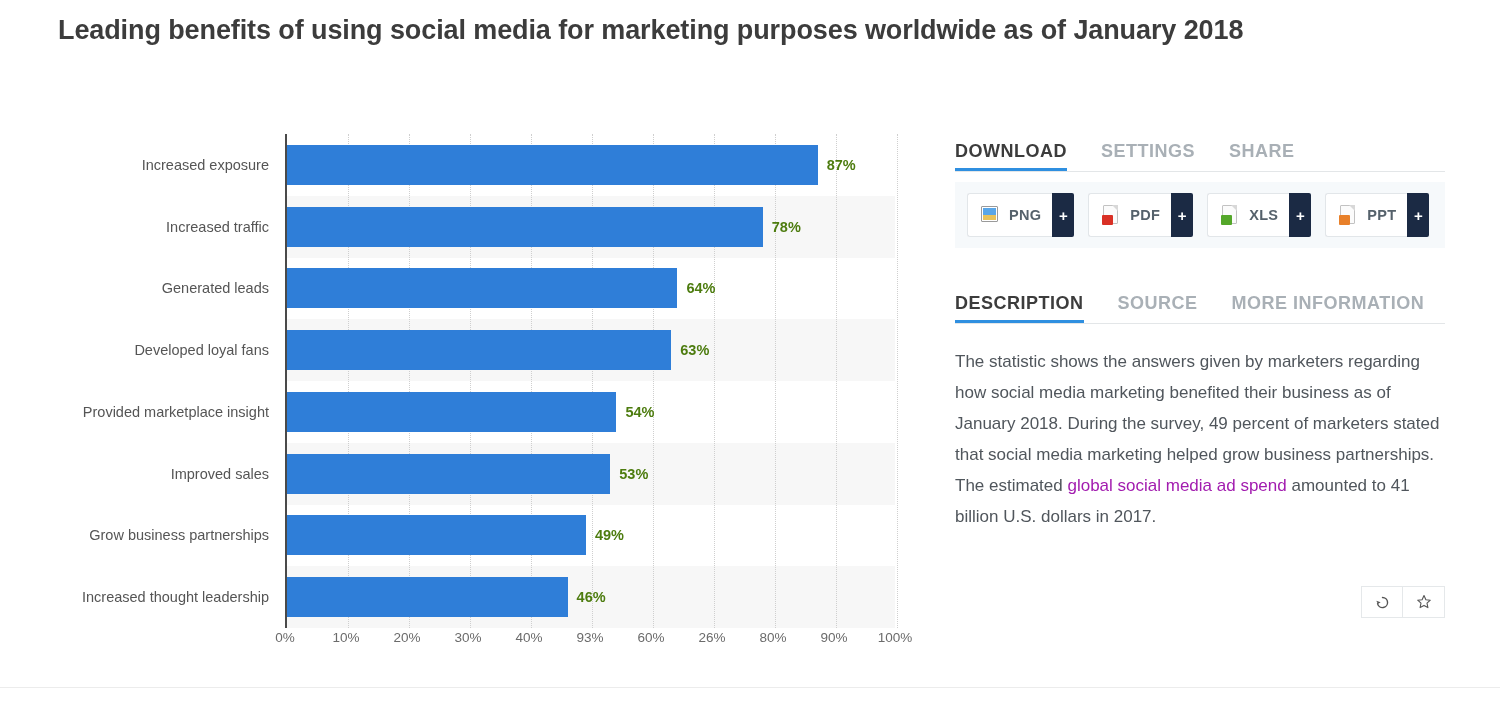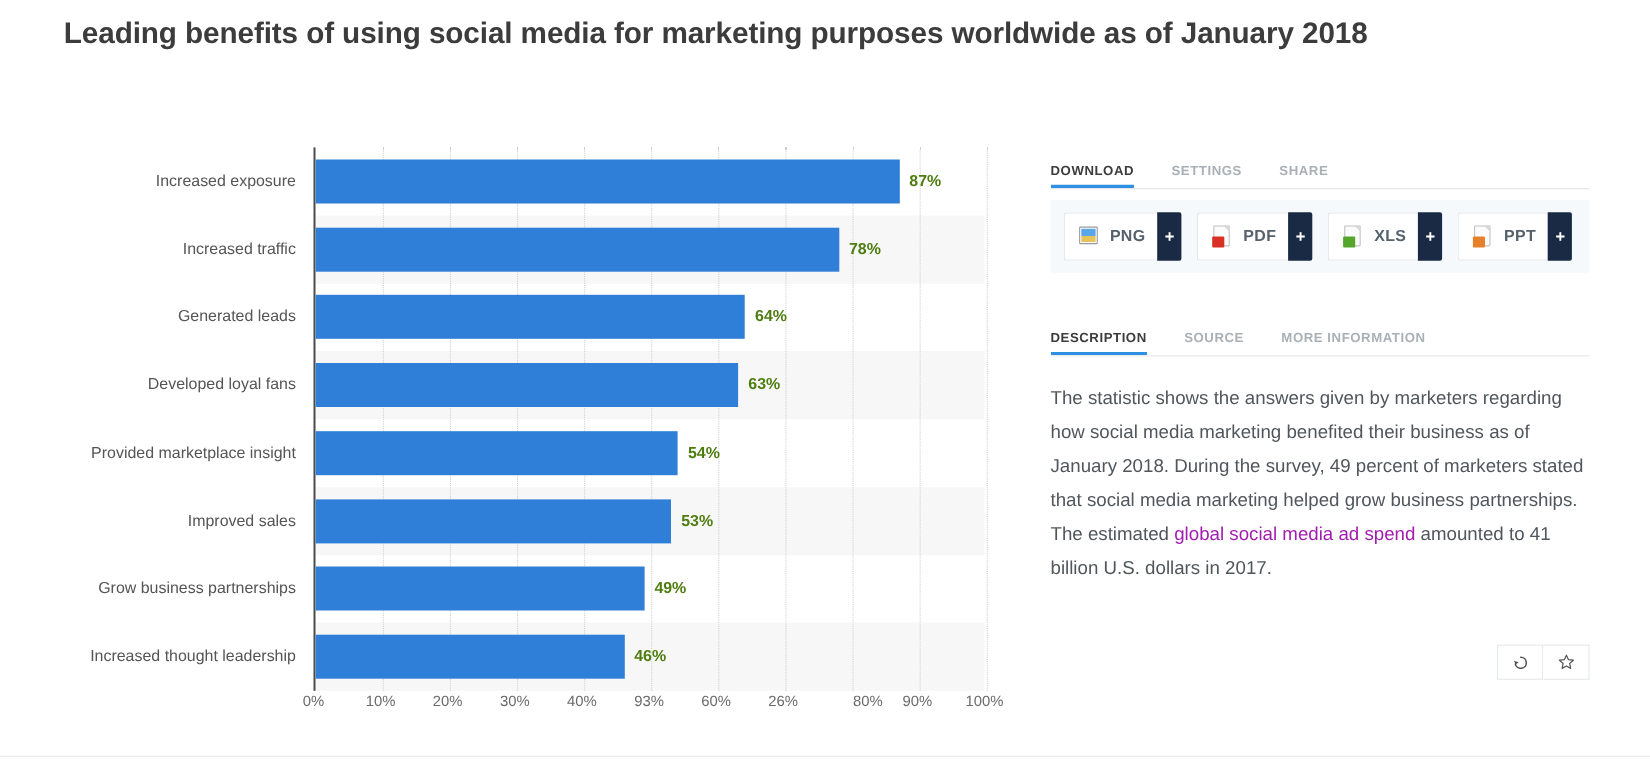--- a/index.html
+++ b/index.html
@@ -150,21 +150,21 @@
 
   .tabbar {
     position: relative;
     display: flex;
     align-items: flex-end;
     gap: 34px;
     height: 38px;
     border-bottom: 1px solid #e3e6e8;
   }
   .tab {
-    font-size: 12px;
+    font-size: 18px;
     font-weight: bold;
     letter-spacing: 0.5px;
     color: #a9b0b6;
     padding-bottom: 9px;
     cursor: pointer;
   }
   .tab.active {
     color: #3c3c3c;
     box-shadow: inset 0 -3px 0 0 #2f8fe0;
   }
@@ -381,21 +381,21 @@
 
     <div class="xaxis">
         <span class="xtick" style="left: 0px;">0%</span>
         <span class="xtick" style="left: 61px;">10%</span>
         <span class="xtick" style="left: 122px;">20%</span>
         <span class="xtick" style="left: 183px;">30%</span>
         <span class="xtick" style="left: 244px;">40%</span>
         <span class="xtick" style="left: 305px;">93%</span>
         <span class="xtick" style="left: 366px;">60%</span>
         <span class="xtick" style="left: 427px;">26%</span>
-        <span class="xtick" style="left: 504px;">80%</span>
+        <span class="xtick" style="left: 488px;">80%</span>
         <span class="xtick" style="left: 549px;">90%</span>
         <span class="xtick" style="left: 610px;">100%</span>
       </div>
   </div>
 
   <div class="side-panel">
 
     <div class="tabbar">
         <div class="tab active">DOWNLOAD</div>
         <div class="tab">SETTINGS</div>

